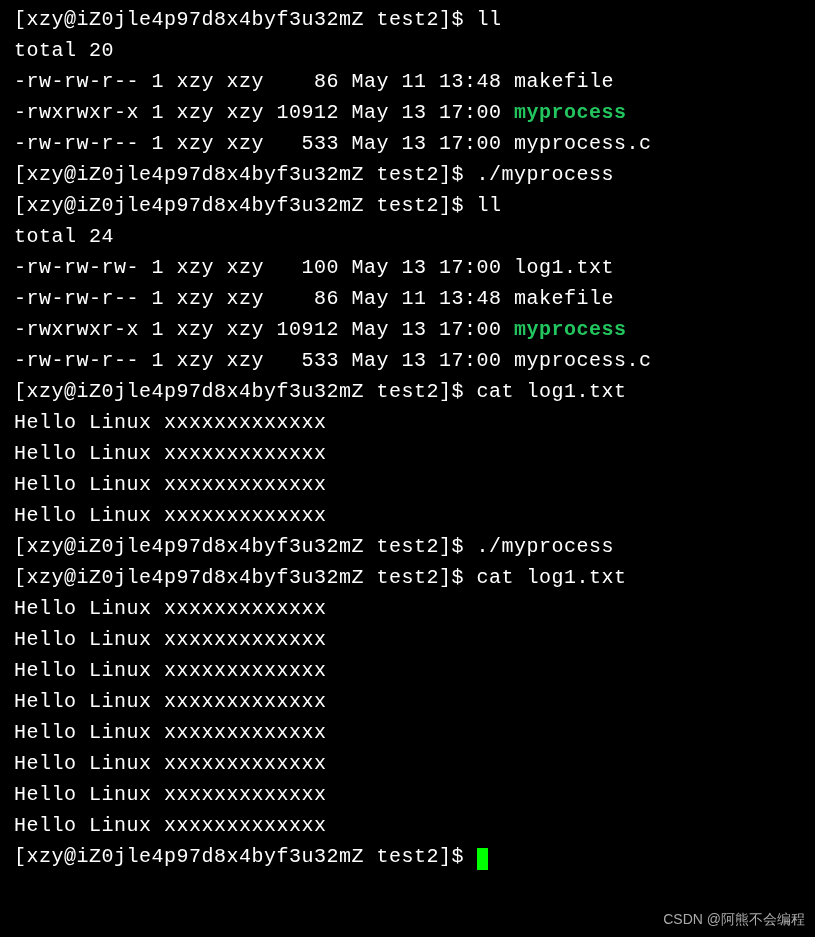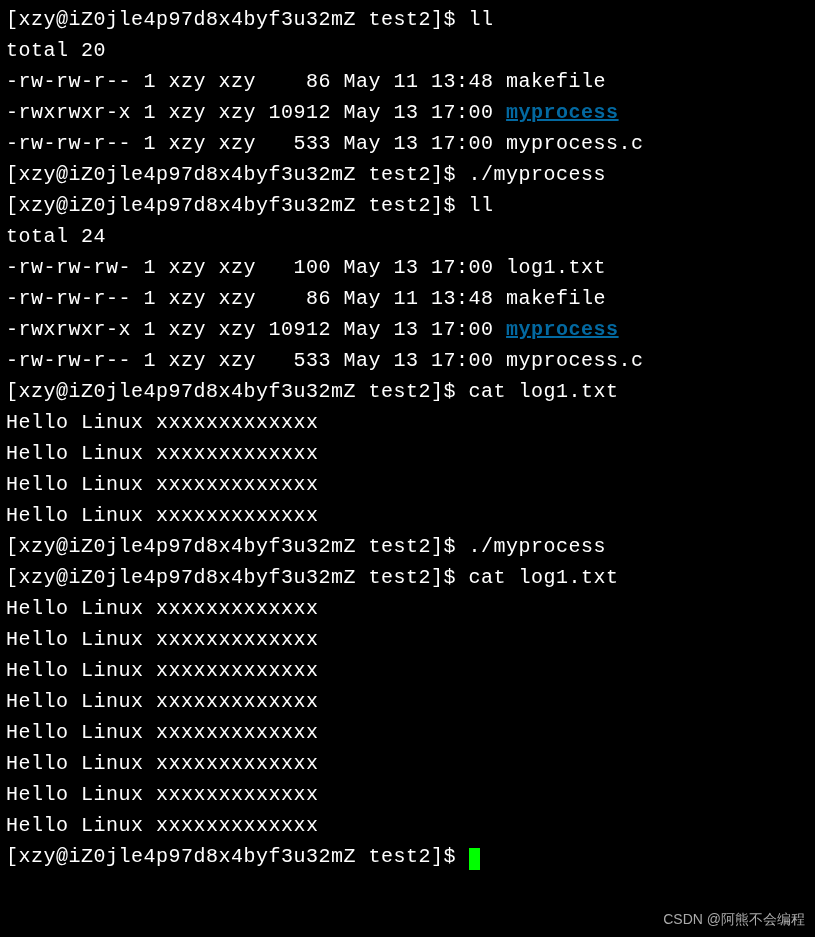--- a/index.html
+++ b/index.html
@@ -9,25 +9,25 @@
     color: #fff;
     font-family: "Courier New", Courier, monospace;
     font-size: 20px;
     line-height: 1.55;
     width: 815px;
     height: 937px;
     overflow: hidden;
     letter-spacing: 0.5px;
   }
   .terminal {
-    padding: 4px 6px;
+    padding: 4px 14px;
     white-space: pre;
   }
   .line { display: block; }
-  .green { color: #0369a1; font-weight: bold; text-decoration: underline; }
+  .green { color: #22c55e; font-weight: bold; }
   .cursor {
     display: inline-block;
     width: 11px;
     height: 22px;
     background: #00ff00;
     vertical-align: text-bottom;
     margin-bottom: -2px;
   }
   .watermark {
     position: absolute;

